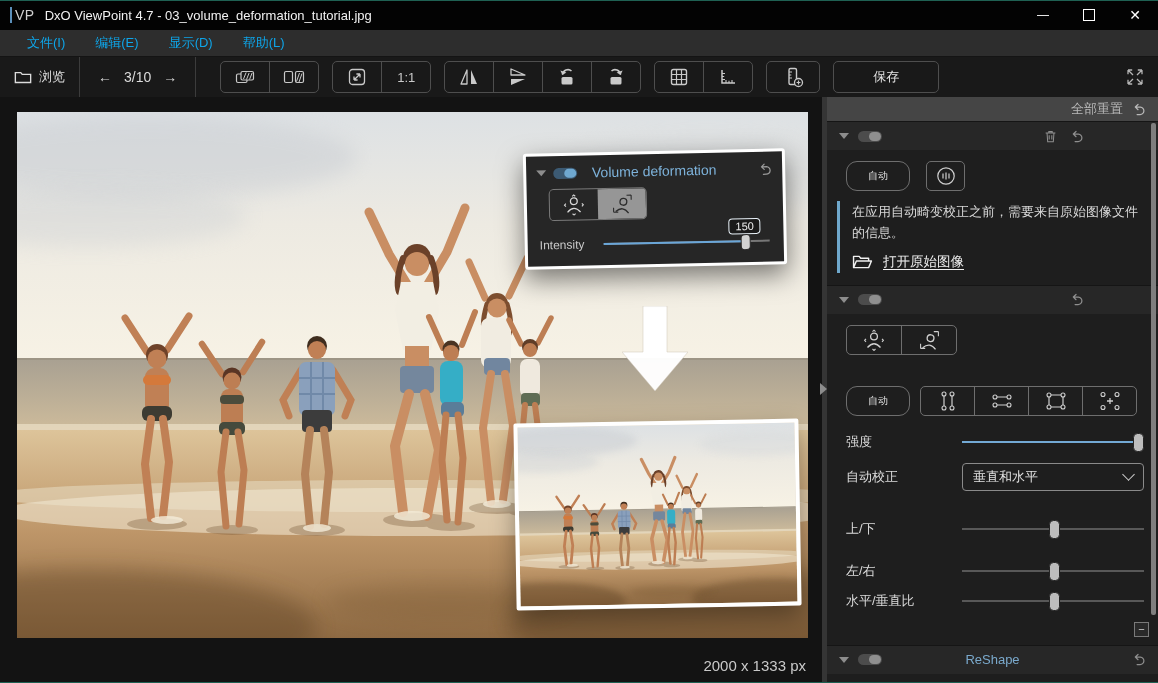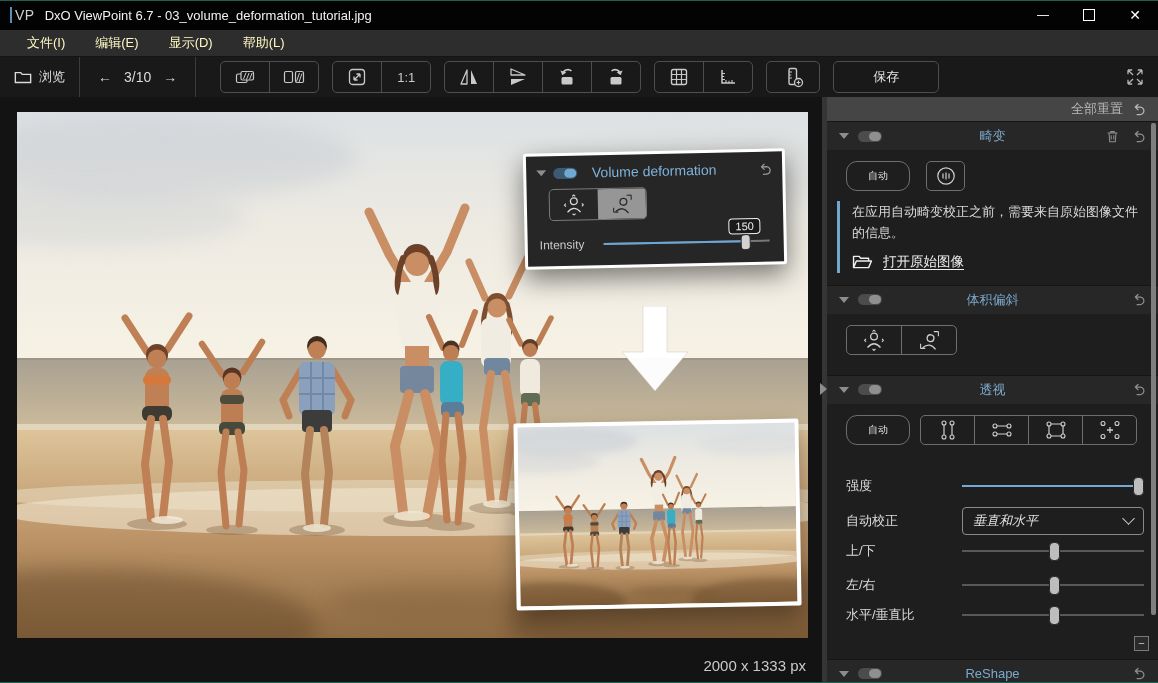--- a/index.html
+++ b/index.html
@@ -17,21 +17,21 @@
   .logo{display:flex;align-items:center;margin-left:10px;}
   .logo .bar{width:2px;height:16px;background:#5b8fb9;margin-right:3px;}
   .logo .vp{font-size:14px;color:#cfcfcf;letter-spacing:.5px;}
   .win-title{font-size:13px;margin-left:10px;color:#f2f2f2;}
   .win-controls{margin-left:auto;display:flex;height:30px;}
   .win-btn{width:46px;display:flex;align-items:center;justify-content:center;color:#fff;font-size:14px;}
   .win-btn .maxbox{width:10px;height:10px;border:1.4px solid #fff;}
 
   
   .menubar{height:26px;background:#2d2d2d;display:flex;align-items:center;padding-left:12px;border-bottom:1px solid #141414;}
-  .menu-item{padding:0 15px;font-size:13px;color:#fef9c3;}
+  .menu-item{padding:0 15px;font-size:13px;color:#0ea5e9;}
 
   
   .toolbar{height:40px;background:#191919;display:flex;align-items:center;position:relative;}
   .tb-sep{width:1px;align-self:stretch;background:#3c3c3c;}
   .tb-plain{display:flex;align-items:center;gap:7px;color:#dcdcdc;font-size:13px;padding:0 14px;}
   .tb-nav{display:flex;align-items:center;gap:12px;color:#dcdcdc;font-size:14px;padding:0 18px;}
   .tb-group{display:flex;border:1px solid #4e4e4e;border-radius:5px;height:30px;margin-left:13px;overflow:hidden;}
   .tb-cell{width:48px;display:flex;align-items:center;justify-content:center;color:#c9c9c9;border-left:1px solid #4e4e4e;font-size:13px;}
   .tb-cell:first-child{border-left:none;}
   .tb-save{margin-left:13px;height:30px;width:104px;border:1px solid #4e4e4e;border-radius:5px;
@@ -102,21 +102,21 @@
   .srow{display:flex;align-items:center;height:26px;padding:0 14px 0 19px;}
   .srow .slabel{width:116px;font-size:13px;color:#dcdcdc;}
   .slider{flex:1;position:relative;height:18px;}
   .slider .track{position:absolute;left:0;right:0;top:8px;height:2px;background:#585858;}
   .slider .fill{position:absolute;left:0;top:8px;height:2px;background:#73a9d4;}
   .slider .knob{position:absolute;top:0;width:9px;height:17px;border-radius:4.5px;background:#bdbdbd;border:1px solid #242424;}
   .drow{display:flex;align-items:center;height:26px;padding:0 14px 0 19px;margin-top:8px;}
   .drow .slabel{width:116px;font-size:13px;color:#dcdcdc;}
   .select{flex:1;height:26px;border:1px solid #8a8a8a;border-radius:4px;display:flex;align-items:center;
     padding:0 10px;color:#e2e2e2;font-size:13px;}
-  .select .val{flex:1;font-style:italic;}
+  .select .val{flex:1;}
   .select .dchev{width:8px;height:8px;border-right:1.6px solid #cfcfcf;border-bottom:1.6px solid #cfcfcf;
     transform:rotate(45deg);margin-top:-4px;}
   .minus-row{display:flex;justify-content:flex-end;padding-right:9px;margin-top:8px;}
   .minus-box{width:13px;height:13px;border:1px solid #7a7a7a;color:#cfcfcf;font-size:11px;line-height:11px;
     display:flex;align-items:center;justify-content:center;background:#2a2a2a;}
   .reshape-segs{display:flex;border:1px solid #6e6e6e;border-radius:6px 6px 0 0;overflow:hidden;height:16px;
     width:186px;margin:8px 0 0 122px;}
   .sb-scroll{position:absolute;right:2px;top:26px;width:5px;height:492px;background:#7f7f7f;border-radius:2px;}
 </style>
 </head>
@@ -236,21 +236,21 @@
   </defs>
 </svg>
 
 <div class="edge top"></div>
 
 <div class="titlebar">
   <span class="logo">
     <span class="bar"></span>
     <span class="vp">VP</span>
   </span>
-  <span class="win-title">DxO ViewPoint 6.7 - 03_volume_deformation_tutorial.jpg</span>
+  <span class="win-title">DxO ViewPoint 4.7 - 03_volume_deformation_tutorial.jpg</span>
   <div class="win-controls">
     <div class="win-btn">
         <span style="font-size:12px;">—</span>
       </div>
     <div class="win-btn">
         <span class="maxbox"></span>
       </div>
     <div class="win-btn">
         <span>✕</span>
       </div>
@@ -547,21 +547,20 @@
       <svg class="ic" width="15" height="15">
           <use href="#i-undo"></use>
         </svg>
     </div>
 
     <div class="phead">
       <span class="left">
         <span class="chev"></span>
         <span class="tg"></span>
       </span>
-      <span class="title">畸变</span>
       <span class="right">
         <svg class="ic" width="15" height="15">
             <use href="#i-trash"></use>
           </svg>
         <svg class="ic" width="15" height="15">
             <use href="#i-undo"></use>
           </svg>
       </span>
     </div>
     <div class="pbody">
@@ -582,21 +581,20 @@
           <span class="open-link">打开原始图像</span>
         </div>
       </div>
     </div>
 
     <div class="phead">
       <span class="left">
         <span class="chev"></span>
         <span class="tg"></span>
       </span>
-      <span class="title">体积偏斜</span>
       <span class="right">
         <svg class="ic" width="15" height="15">
             <use href="#i-undo"></use>
           </svg>
       </span>
     </div>
     <div class="pbody" style="padding-bottom:20px;">
       <div class="row-btns">
         <div class="seg-group">
           <span class="seg">
@@ -606,32 +604,20 @@
             </span>
           <span class="seg">
               <svg class="ic" width="22" height="22">
                 <use href="#i-person-diag"></use>
               </svg>
             </span>
         </div>
       </div>
     </div>
 
-    <div class="phead">
-      <span class="left">
-        <span class="chev"></span>
-        <span class="tg"></span>
-      </span>
-      <span class="title">透视</span>
-      <span class="right">
-        <svg class="ic" width="15" height="15">
-            <use href="#i-undo"></use>
-          </svg>
-      </span>
-    </div>
     <div class="pbody">
       <div class="row-btns" style="gap:10px;">
         <div class="btn-auto">自动</div>
         <div class="seg-group">
           <span class="seg" style="width:53px;">
               <svg class="ic" width="24" height="22">
                 <use href="#i-persp-v"></use>
               </svg>
             </span>
           <span class="seg" style="width:53px;">
@@ -645,45 +631,45 @@
               </svg>
             </span>
           <span class="seg" style="width:53px;">
               <svg class="ic" width="24" height="22">
                 <use href="#i-persp-8"></use>
               </svg>
             </span>
         </div>
       </div>
 
-      <div class="srow" style="margin-top:27px;height:28px;">
+      <div class="srow" style="margin-top:12px;height:28px;">
         <span class="slabel">强度</span>
         <span class="slider">
           <span class="track"></span>
             <span class="fill" style="right:0;"></span>
           <span class="knob" style="right:0;"></span>
         </span>
       </div>
 
       <div class="drow">
         <span class="slabel">自动校正</span>
         <span class="select">
           <span class="val">垂直和水平</span>
           <span class="dchev"></span>
         </span>
       </div>
 
-      <div class="srow" style="margin-top:4px;">
+      <div class="srow" style="margin-top:26px;">
         <span class="slabel">上/下</span>
         <span class="slider">
           <span class="track"></span>
           <span class="knob" style="left:48%;"></span>
         </span>
       </div>
-      <div class="srow" style="margin-top:8px;">
+      <div class="srow" style="margin-top:16px;">
         <span class="slabel">左/右</span>
         <span class="slider">
           <span class="track"></span>
           <span class="knob" style="left:48%;"></span>
         </span>
       </div>
       <div class="srow" style="margin-top:4px;">
         <span class="slabel">水平/垂直比</span>
         <span class="slider">
           <span class="track"></span>

